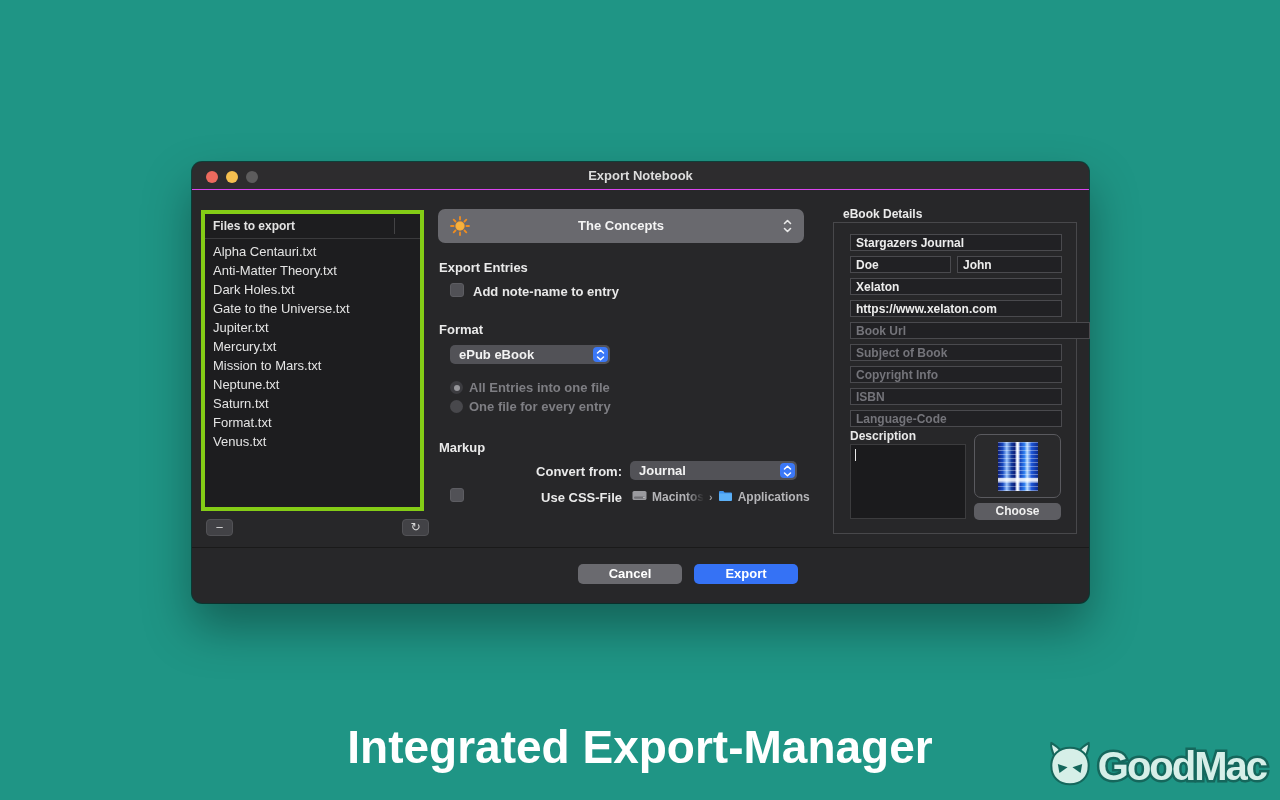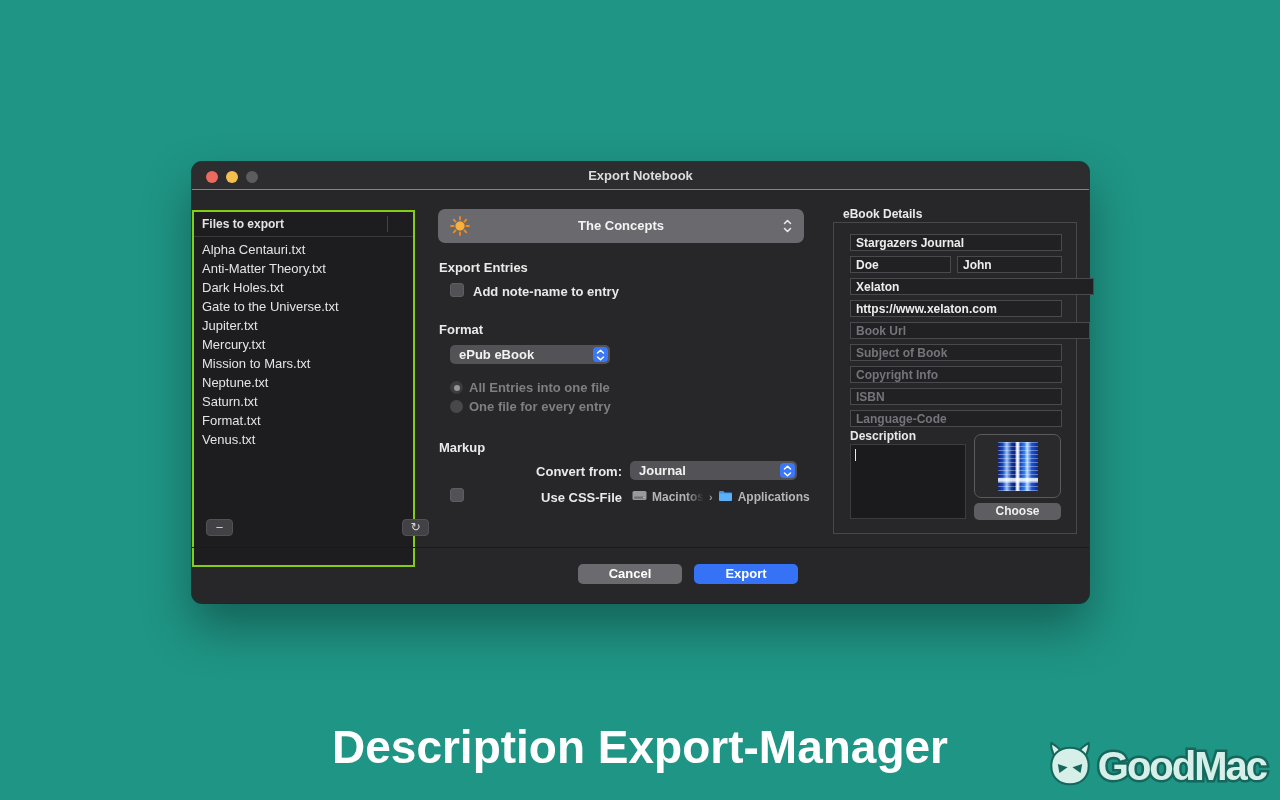--- a/index.html
+++ b/index.html
@@ -22,22 +22,22 @@
     border-radius:10px 10px 0 0;
   }
   .title { line-height:28px; text-align:center; color:#dcdcdc; font-size:13px; font-weight:bold; }
   .light { position:absolute; top:9px; width:12px; height:12px; border-radius:50%; }
   .light.red    { left:14px;  background:#ec6a5e; }
   .light.yellow { left:34px;  background:#f5bf4f; }
   .light.gray   { left:54px;  background:#5d5c5d; }
 
   
   .panel {
-    position:absolute; left:0; top:48px; width:223px; height:357px;
-    background:#1d1d1f; border:2px solid #84cc16;
+    position:absolute; left:9px; top:48px; width:223px; height:301px;
+    background:#1d1d1f; border:4px solid #84cc16;
   }
   .panel-head { position:relative; height:25px; border-bottom:1px solid #3a3a3c; }
   .panel-head .ph-label { position:absolute; left:8px; top:5px; font-size:12px; font-weight:bold; color:#e3e3e3; }
   .col-div { position:absolute; right:25px; top:4px; bottom:4px; width:1px; background:#434345; }
   .filelist { padding-top:3px; }
   .file { padding-left:8px; font-size:13px; line-height:19px; color:#e4e4e4; font-weight:500; white-space:nowrap; }
 
   .btn-sm {
     position:absolute; width:27px; height:17px;
     background:#424246; border:1px solid #525256; border-radius:4px;
@@ -265,21 +265,21 @@
       </svg>
     </span>
     <span>Applications</span>
   </div>
 
   <div class="h-label" style="left:651px; top:45px; font-size:12px;">eBook Details</div>
   <div class="groupbox">
     <input class="fld" style="left: 16px; top: 11px; width: 212px;" value="Stargazers Journal">
     <input class="fld" style="left: 16px; top: 33px; width: 101px;" value="Doe">
     <input class="fld" style="left: 123px; top: 33px; width: 105px;" value="John">
-    <input class="fld" style="left: 16px; top: 55px; width: 244px;" value="Xelaton">
+    <input class="fld" style="left: 16px; top: 55px; width: 212px;" value="Xelaton">
     <input class="fld" style="left: 16px; top: 77px; width: 212px;" value="https://www.xelaton.com">
     <input class="fld" style="left: 16px; top: 99px; width: 240px;" placeholder="Book Url">
     <input class="fld" style="left: 16px; top: 121px; width: 212px;" placeholder="Subject of Book">
     <input class="fld" style="left: 16px; top: 143px; width: 212px;" placeholder="Copyright Info">
     <input class="fld" style="left: 16px; top: 165px; width: 212px;" placeholder="ISBN">
     <input class="fld" style="left: 16px; top: 187px; width: 212px;" placeholder="Language-Code">
 
     <div class="desc-label">Description</div>
     <div class="desc-area">
       <span class="caret"></span>
@@ -288,21 +288,21 @@
       <div class="cover"></div>
     </div>
     <div class="choose-btn">Choose</div>
   </div>
 
   <div class="footer-div"></div>
   <div class="btn cancel">Cancel</div>
   <div class="btn export">Export</div>
 </div>
 
-<div class="caption">Description Export-Manager</div>
+<div class="caption">Integrated Export-Manager</div>
 
 <div class="brand">
   <span>
     <svg width="52" height="48" viewBox="0 0 64 58">
       <path d="M14 22 C10 14 8 8 9 3 C14 6 19 10 22 14 Z" fill="#d6efe8" stroke="#15675c" stroke-width="2.5" stroke-linejoin="round"></path>
       <path d="M50 22 C54 14 56 8 55 3 C50 6 45 10 42 14 Z" fill="#d6efe8" stroke="#15675c" stroke-width="2.5" stroke-linejoin="round"></path>
       <path d="M32 9 C46 9 55 18 55 31 C55 45 46 54 32 54 C18 54 9 45 9 31 C9 18 18 9 32 9 Z" fill="#d6efe8" stroke="#15675c" stroke-width="2.5"></path>
       <path d="M17 29 L29 33 L19 40 Z" fill="#15675c"></path>
       <path d="M47 29 L35 33 L45 40 Z" fill="#15675c"></path>
     </svg>

